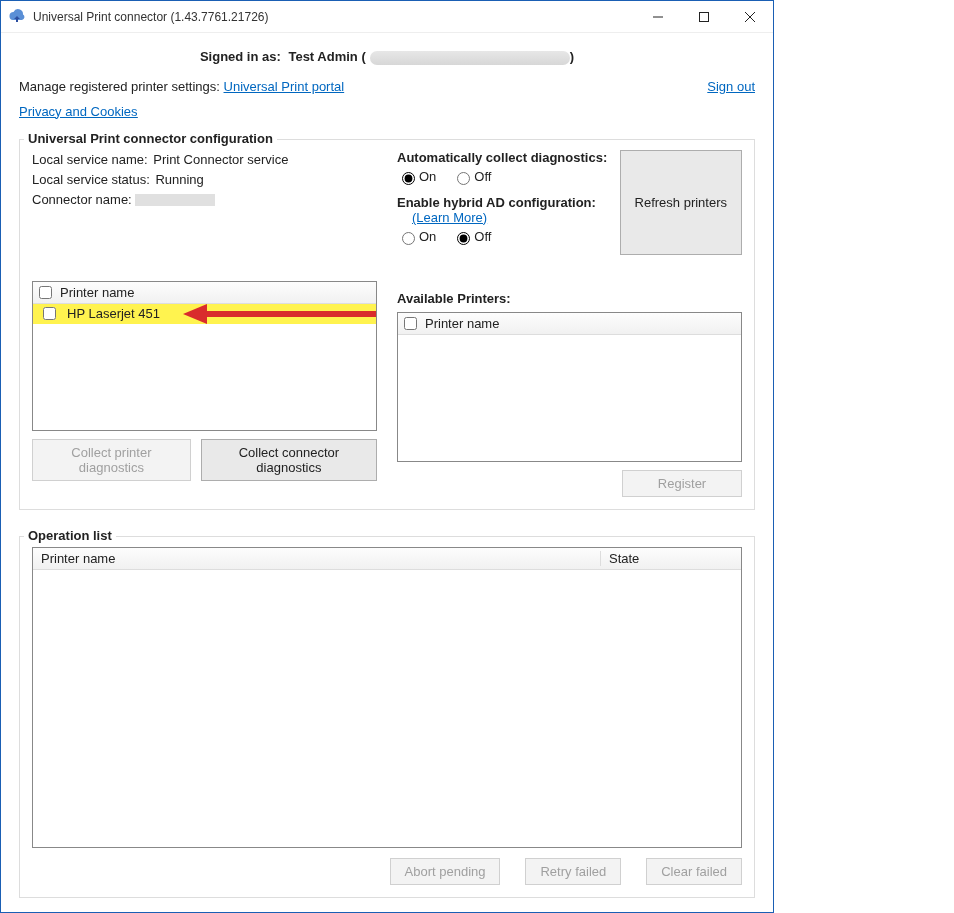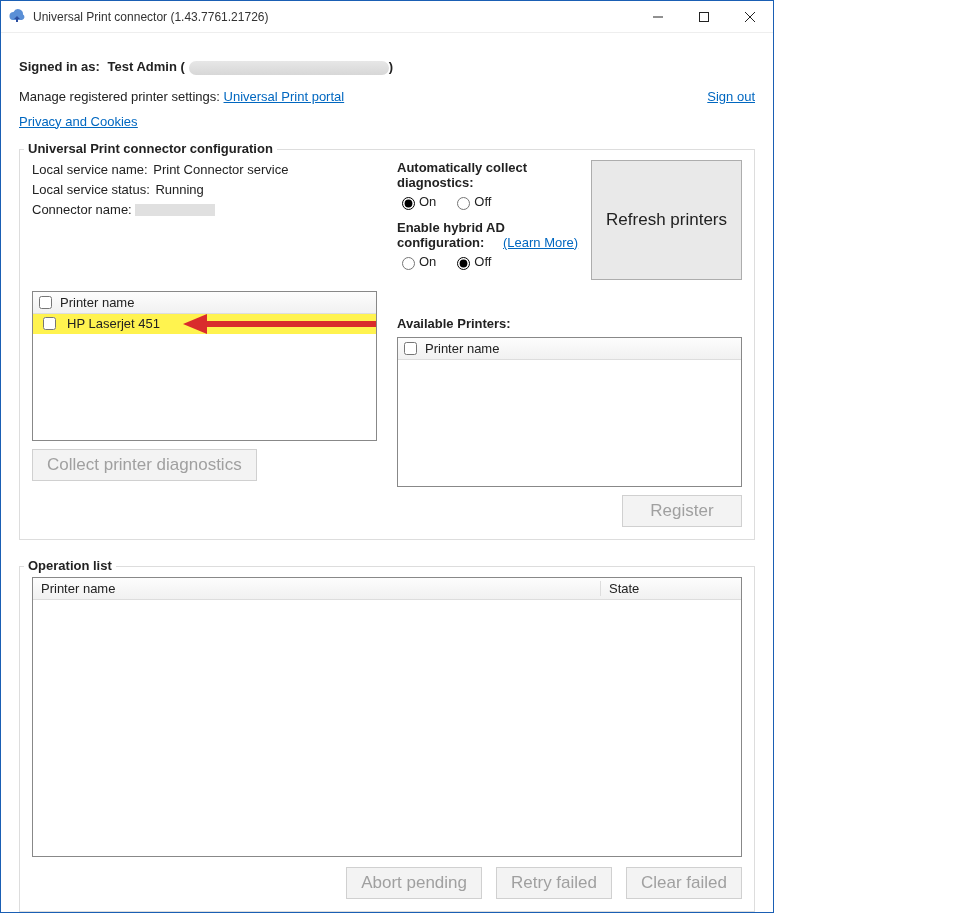--- a/index.html
+++ b/index.html
@@ -38,22 +38,21 @@
     font-size: 11px;
   }
   .content {
     flex: 1;
     padding: 16px 18px 14px 18px;
     display: flex;
     flex-direction: column;
     overflow: hidden;
   }
   .signed-row {
-    text-align: left;
-    margin-top: 10px;
+    text-align: center;
     margin-bottom: 6px;
   }
   .signed-row b { font-weight: 700; }
   .redact-pill {
     display: inline-block;
     width: 200px; height: 14px;
     background: linear-gradient(#e7e7e7,#d7d7d7);
     border-radius: 7px;
     vertical-align: middle;
     margin-left: 4px;
@@ -93,21 +92,21 @@
   }
   .opt-title { font-weight: 700; margin-top: 0; }
   .radio-row { margin: 4px 0 10px 0; display: flex; align-items: center; gap: 16px; }
   .radio-row label { display: flex; align-items: center; gap: 1px; font-size: 13px; }
   input[type=radio] { accent-color: #000; }
   .refresh-wrap { display:flex; justify-content:flex-end; }
   .btn {
     background: #e9e9e9;
     border: 1px solid #adadad;
     padding: 5px 14px;
-    font-size: 17px;
+    font-size: 13px;
     font-family: inherit;
     color: #222;
   }
   .btn:disabled {
     color: #a0a0a0;
     background: #f3f3f3;
     border-color: #d0d0d0;
   }
   .section-h {
     font-weight: 700;
@@ -148,21 +147,21 @@
   .oplist-hdr {
     display: flex;
     background: linear-gradient(#fdfdfd,#f1f1f1);
     border-bottom: 1px solid #ddd;
     height: 22px;
     align-items: center;
   }
   .oplist-hdr .c1 { flex: 1; padding-left: 8px; border-right: 1px solid #ddd; }
   .oplist-hdr .c2 { width: 140px; padding-left: 8px; }
   .bottom-btns {
-    display: flex; justify-content: flex-end; gap: 14px;
+    display: flex; justify-content: flex-end; gap: 25px;
     margin-top: 10px;
   }
 </style>
 </head>
 <body>
 
 <div class="window">
 
   <div class="titlebar">
     <span class="app-icon">
@@ -246,20 +245,21 @@
             </div>
 
             <svg style="position:absolute; left:150px; top:20px;" width="230" height="24" viewBox="0 0 230 24">
               <line x1="230" y1="12" x2="20" y2="12" stroke="#d92c2c" stroke-width="6"></line>
               <polygon points="0,12 24,2 24,22" fill="#d92c2c"></polygon>
             </svg>
           </div>
 
           <div class="btn-row">
             <button class="btn" disabled="">Collect printer diagnostics</button>
+            <button class="btn">Collect connector diagnostics</button>
           </div>
         </div>
 
         <div class="col-right">
           <div style="display:flex; gap:12px;">
             <div style="flex:1;">
               <div class="opt-title">Automatically collect diagnostics:</div>
               <div class="radio-row">
                 <label>
                     <input type="radio" name="diag" checked="" style=""> 

